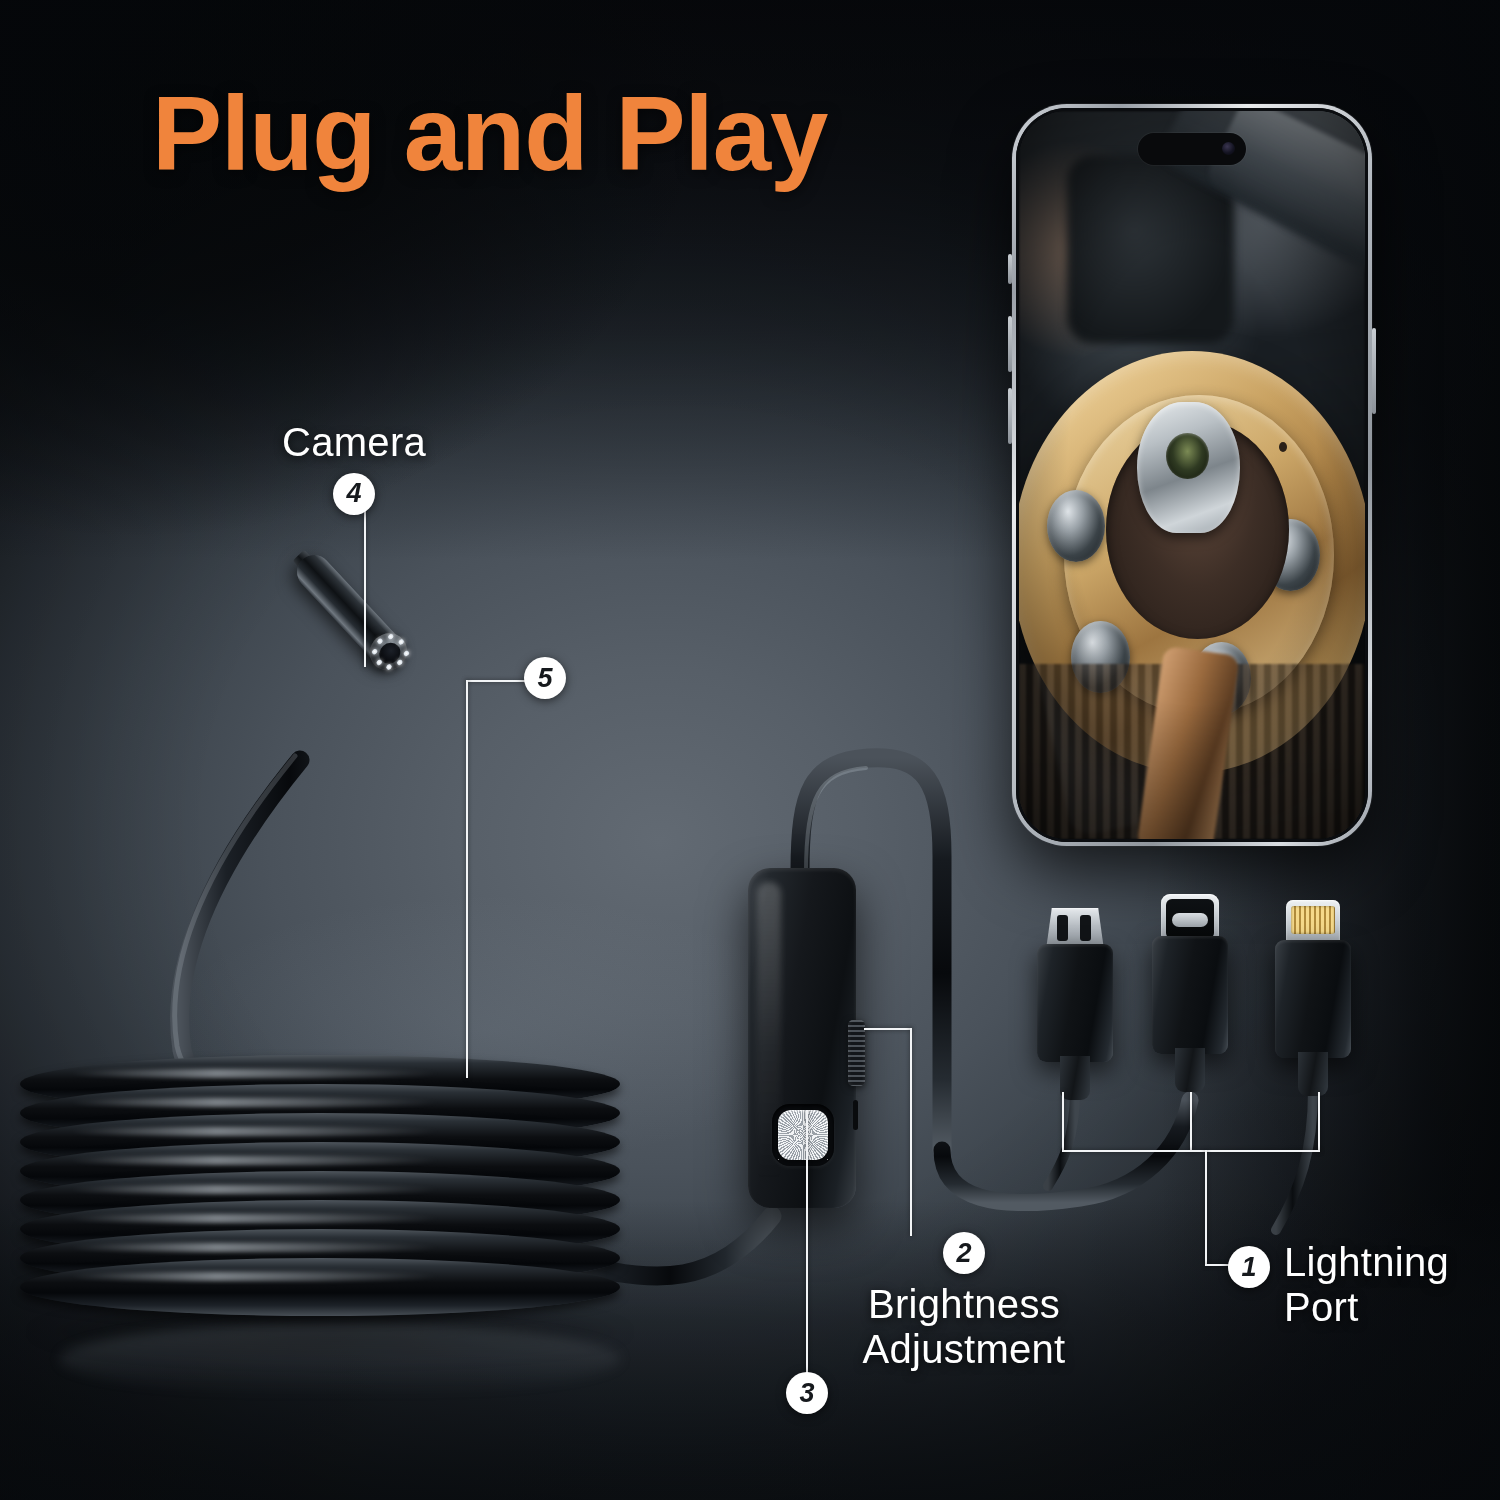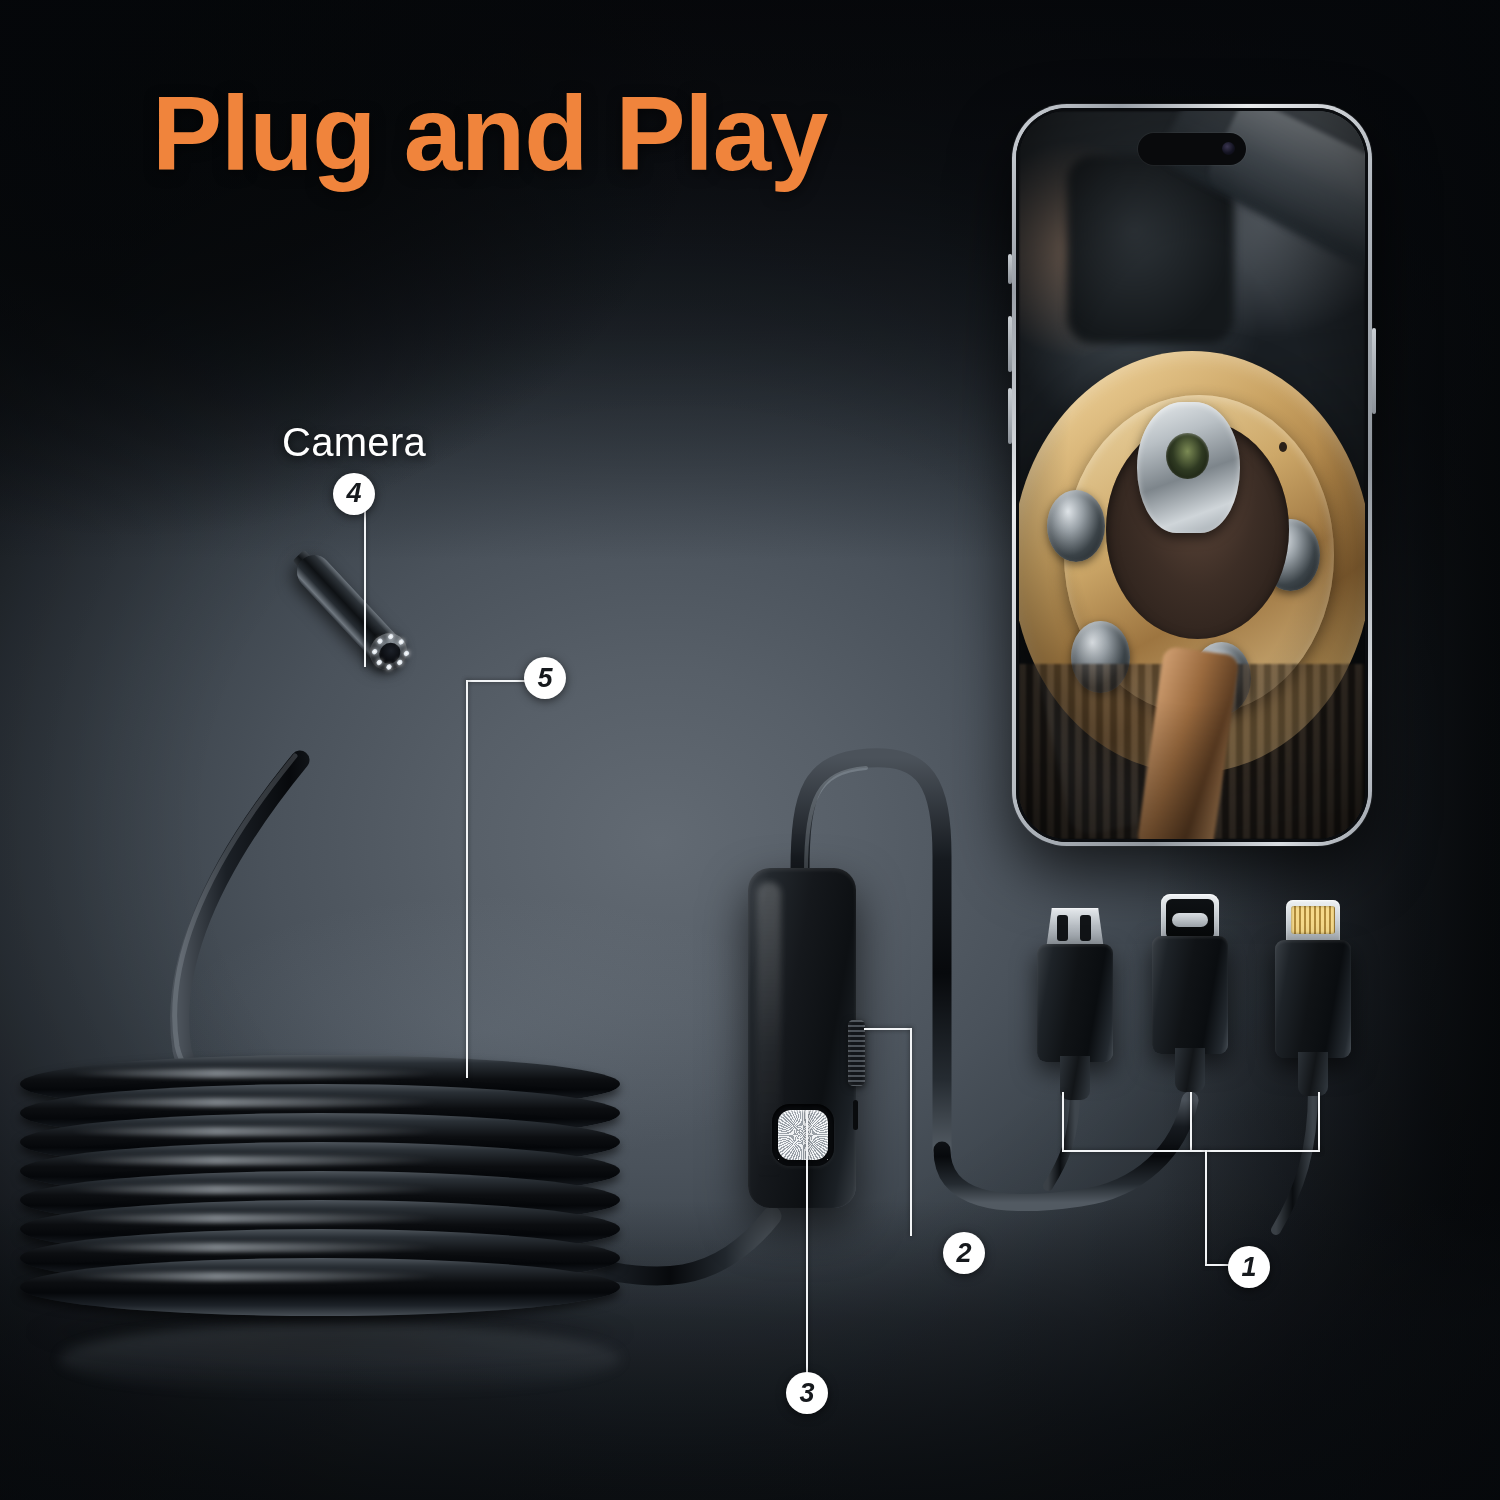--- a/index.html
+++ b/index.html
@@ -517,28 +517,32 @@
 
   <div class="callout" style="left:524px; top:657px;">
     <div class="row">
       <span class="badge">5</span>
     </div>
   </div>
 
   <div class="callout" style="left:846px; top:1232px; width:236px; text-align:center;">
     <div class="stack">
       <span class="badge">2</span>
+      <span class="co-text" style="text-align:center;">Brightness
+Adjustment</span>
     </div>
   </div>
 
   <div class="callout" style="left:686px; top:1372px; width:242px; text-align:center;">
     <div class="stack">
       <span class="badge">3</span>
     </div>
   </div>
 
   <div class="callout" style="left:1228px; top:1240px;">
     <div class="row" style="align-items:flex-start;">
       <span class="badge" style="margin-top:6px;">1</span>
+      <span class="co-text">Lightning
+Port</span>
     </div>
   </div>
 
 </div>
 
 </body></html>

